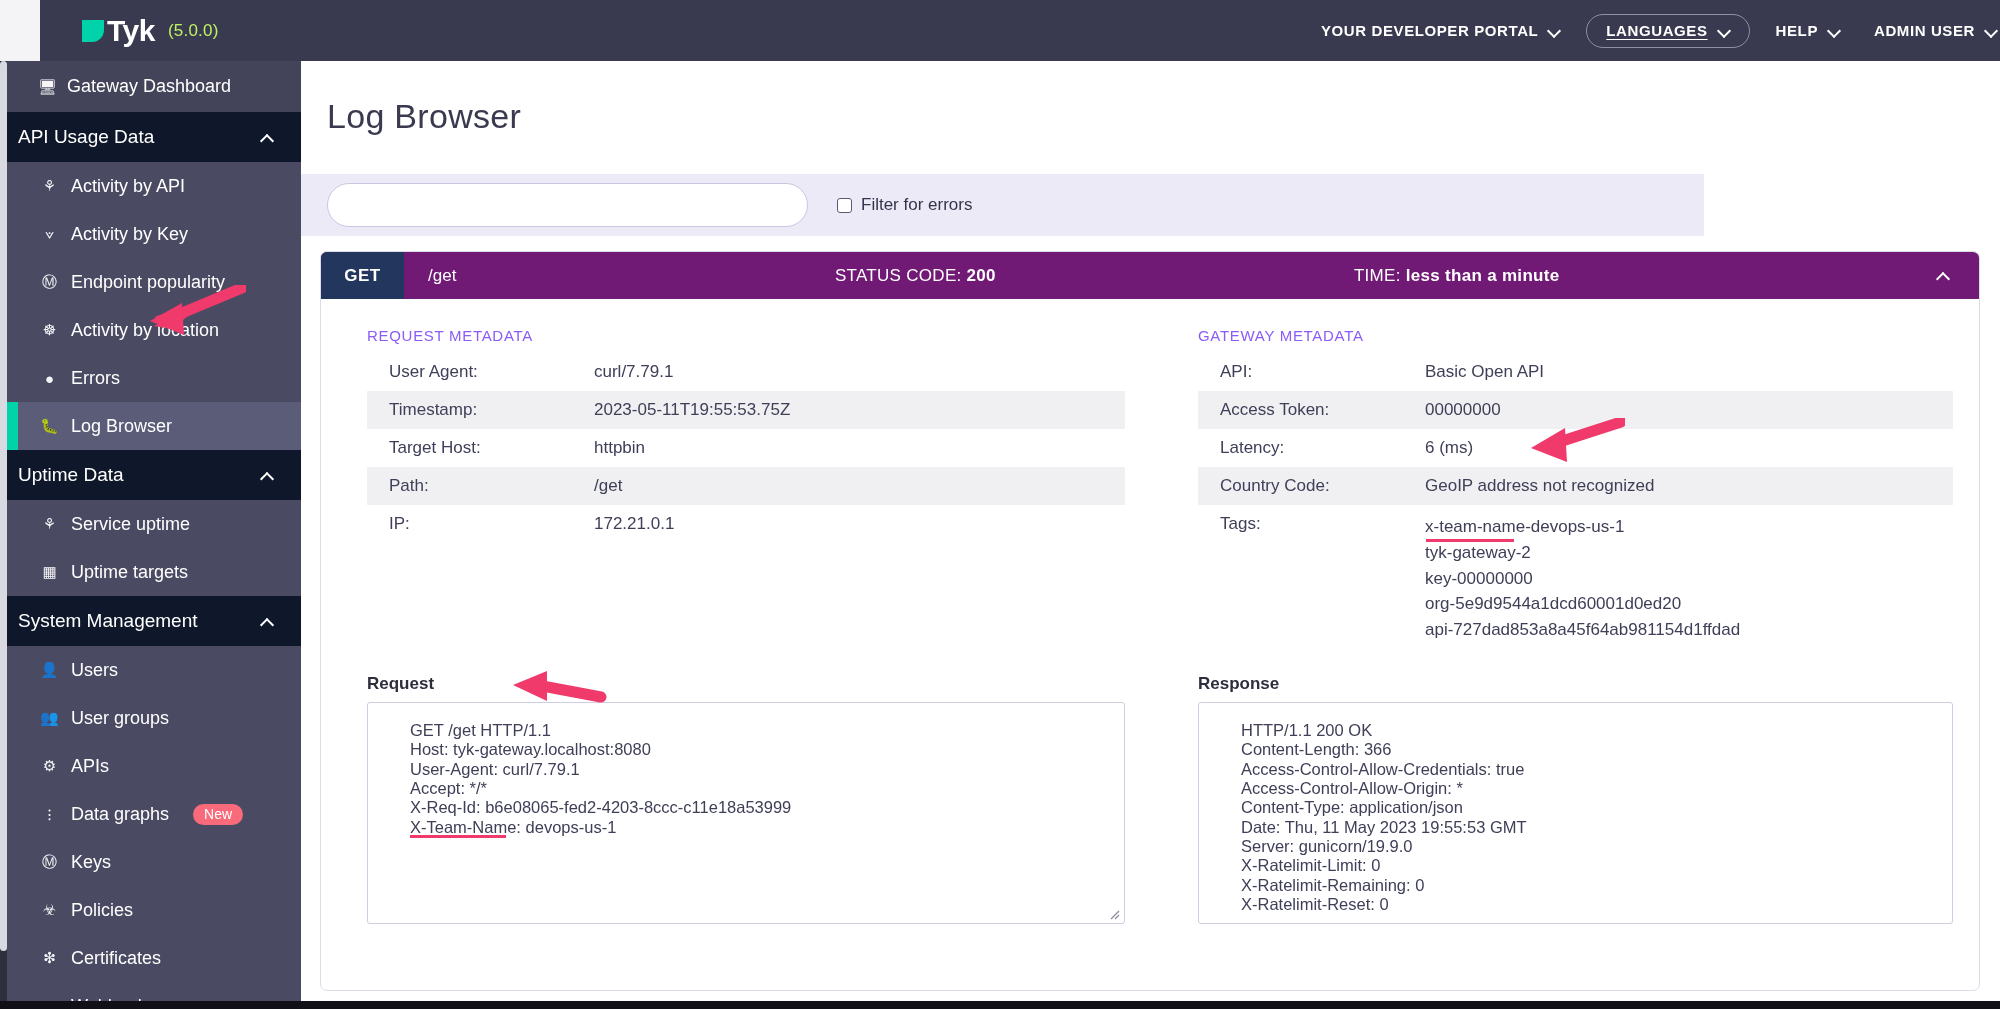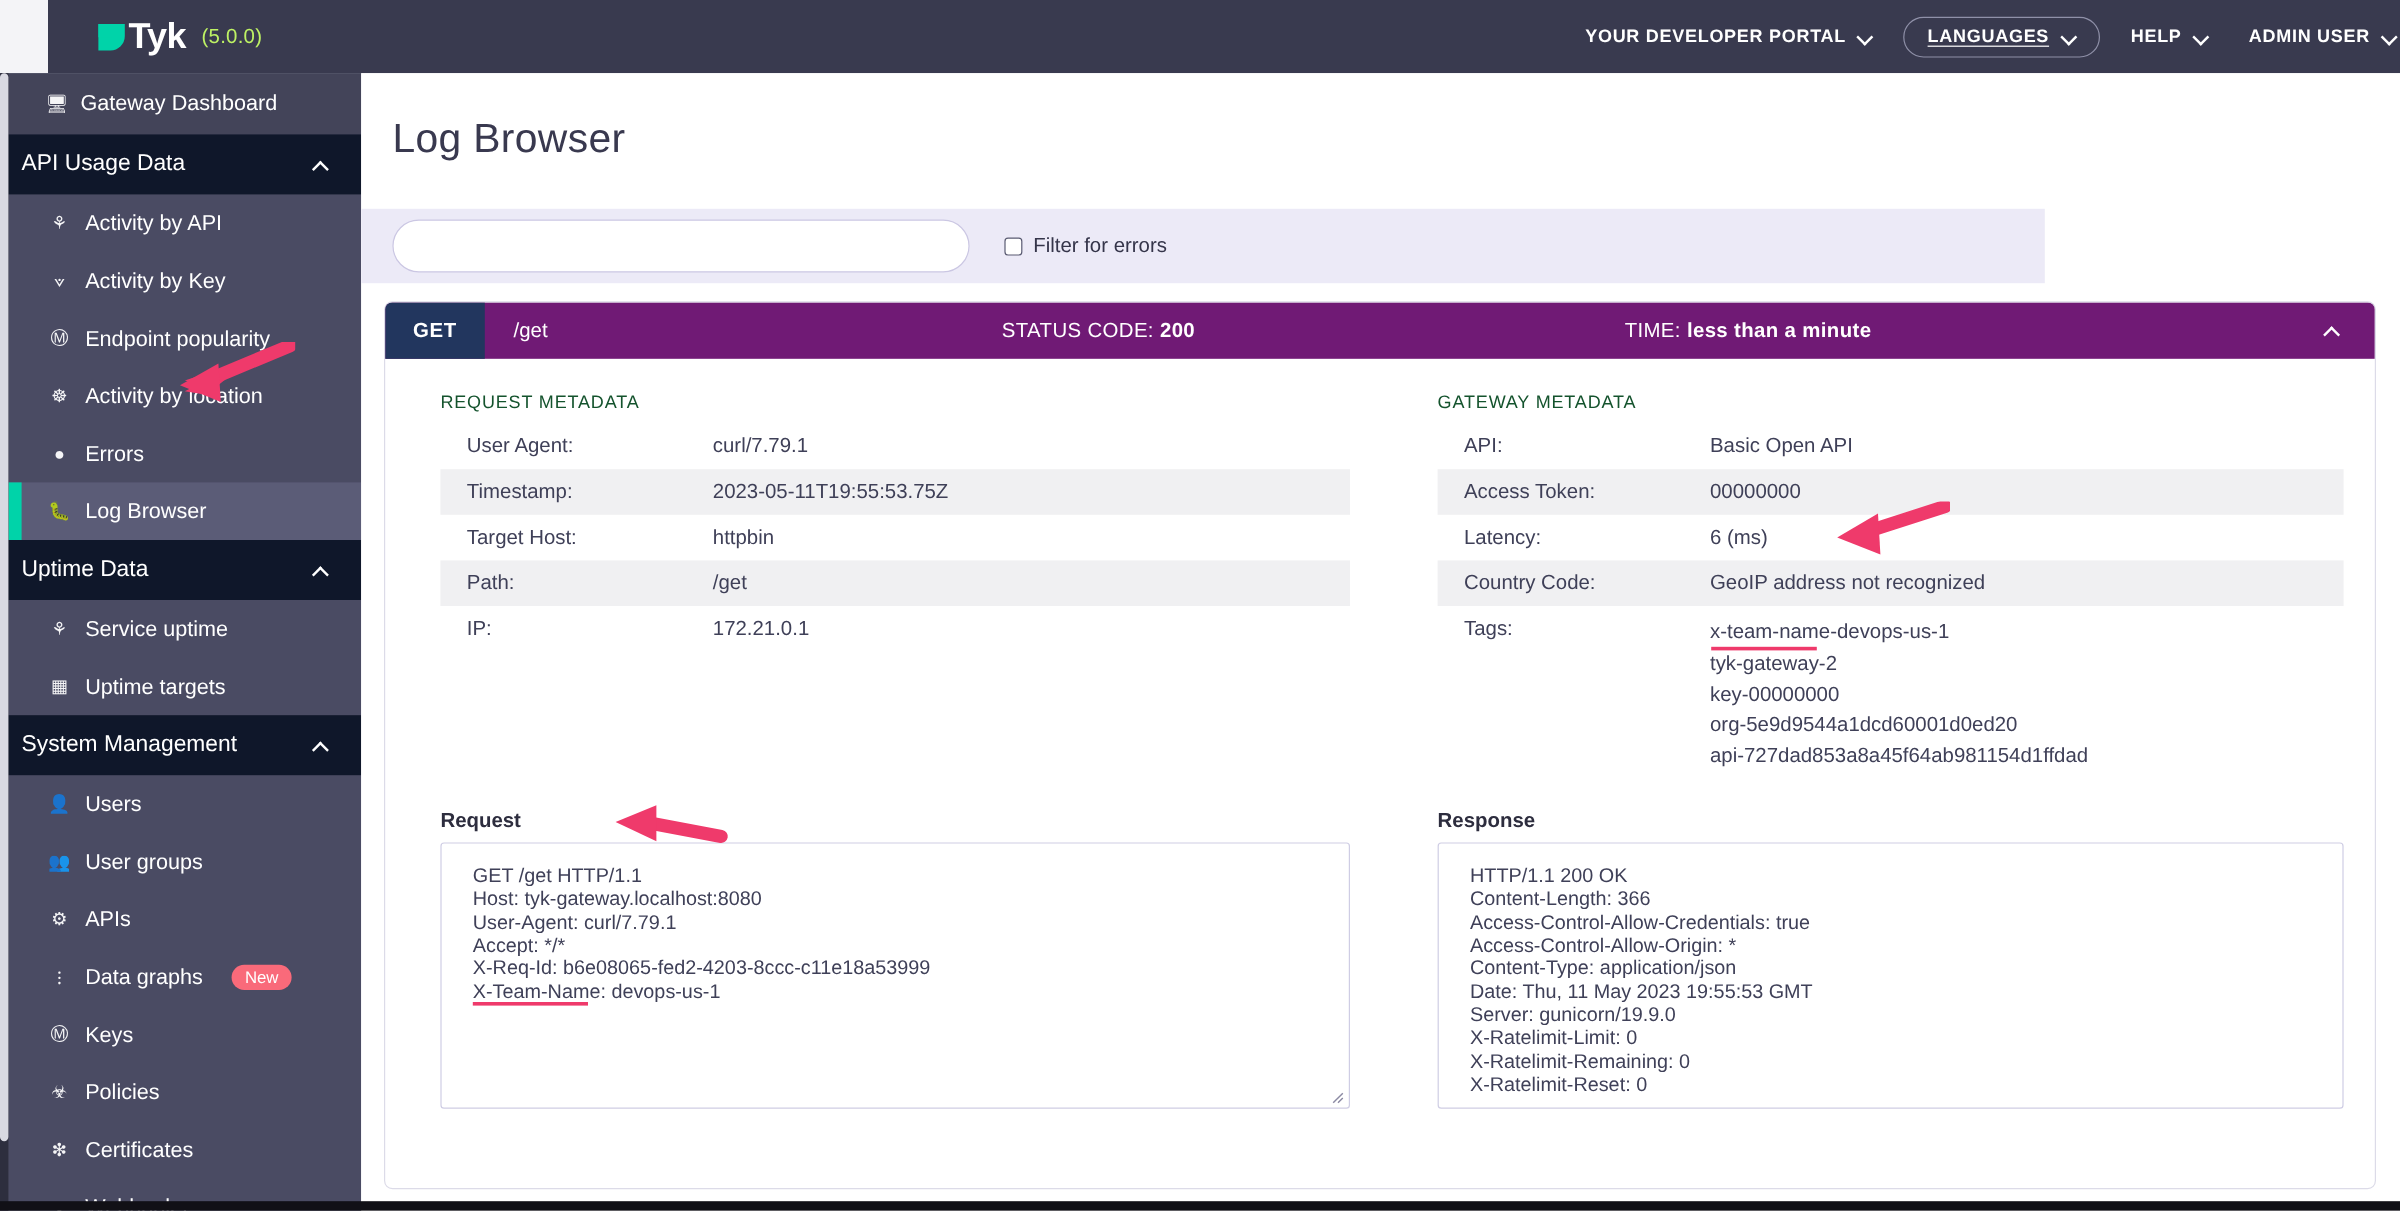--- a/index.html
+++ b/index.html
@@ -128,21 +128,21 @@
   .status-block .k, .time-block .k { font-weight: 400; }
   .time-block { margin-left: 358px; }
   .collapse-btn { margin-left: auto; margin-right: 30px; cursor: pointer; }
 
   .logcard-body { padding: 28px 0 0 0; position: relative; }
 
   .meta-grid { display: flex; }
   .meta-col { width: 50%; padding: 0 25px 0 46px; }
   .meta-col.right { padding-left: 48px; padding-right: 26px; }
   .meta-title {
-    font-size: 15px; color: #14532d; letter-spacing: 0.7px; margin-bottom: 9px;
+    font-size: 15px; color: #8b5cf6; letter-spacing: 0.7px; margin-bottom: 9px;
   }
   .meta-row {
     display: flex; align-items: flex-start; min-height: 38px; padding: 9px 0 9px 22px;
     font-size: 17px; color: #3f4058;
   }
   .meta-row.alt { background: #f0f0f2; }
   .meta-k { width: 205px; flex: none; }
   .meta-v { flex: 1; }
   .tag-line { line-height: 1.52; }
   .tag-line.hl { position: relative; display: inline-block; }
@@ -153,21 +153,21 @@
 
   
   .rr-grid { display: flex; margin-top: 22px; }
   .rr-col { width: 50%; padding: 0 25px 0 46px; }
   .rr-col.right { padding-left: 48px; padding-right: 26px; }
   .rr-title { font-size: 17px; font-weight: 700; color: #2d2d3e; margin-bottom: 8px; }
   .rr-box {
     border: 1px solid #cfcde4; border-radius: 3px; background: #ffffff;
     height: 222px; padding: 18px 20px 0 26px; position: relative; overflow: hidden;
   }
-  .rr-line { font-size: 16.5px; color: #3f4058; line-height: 1.17; white-space: pre; }
+  .rr-line { font-size: 16.5px; color: #3f4058; line-height: 1.17; white-space: pre; margin-left: 16px; }
   .rr-line.hl { position: relative; display: inline-block; }
   .rr-line.hl::after {
     content: ""; position: absolute; left: 0; bottom: -1px; width: 96px; height: 3px;
     background: #ef3a6b;
   }
   .resize-grip {
     position: absolute; right: 4px; bottom: 3px; width: 14px; height: 14px;
   }
 
   

